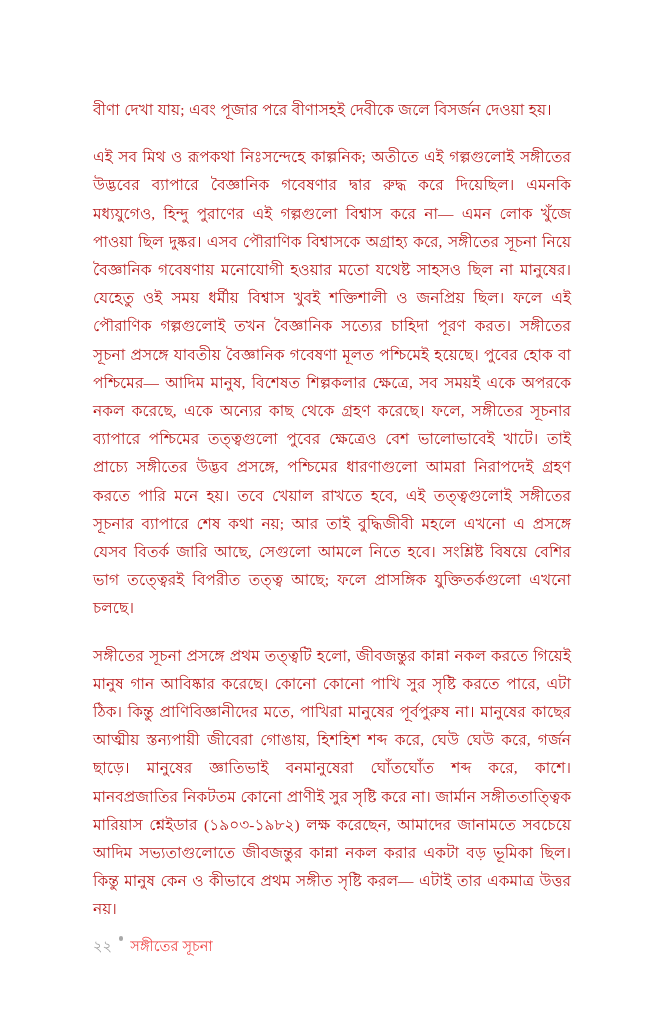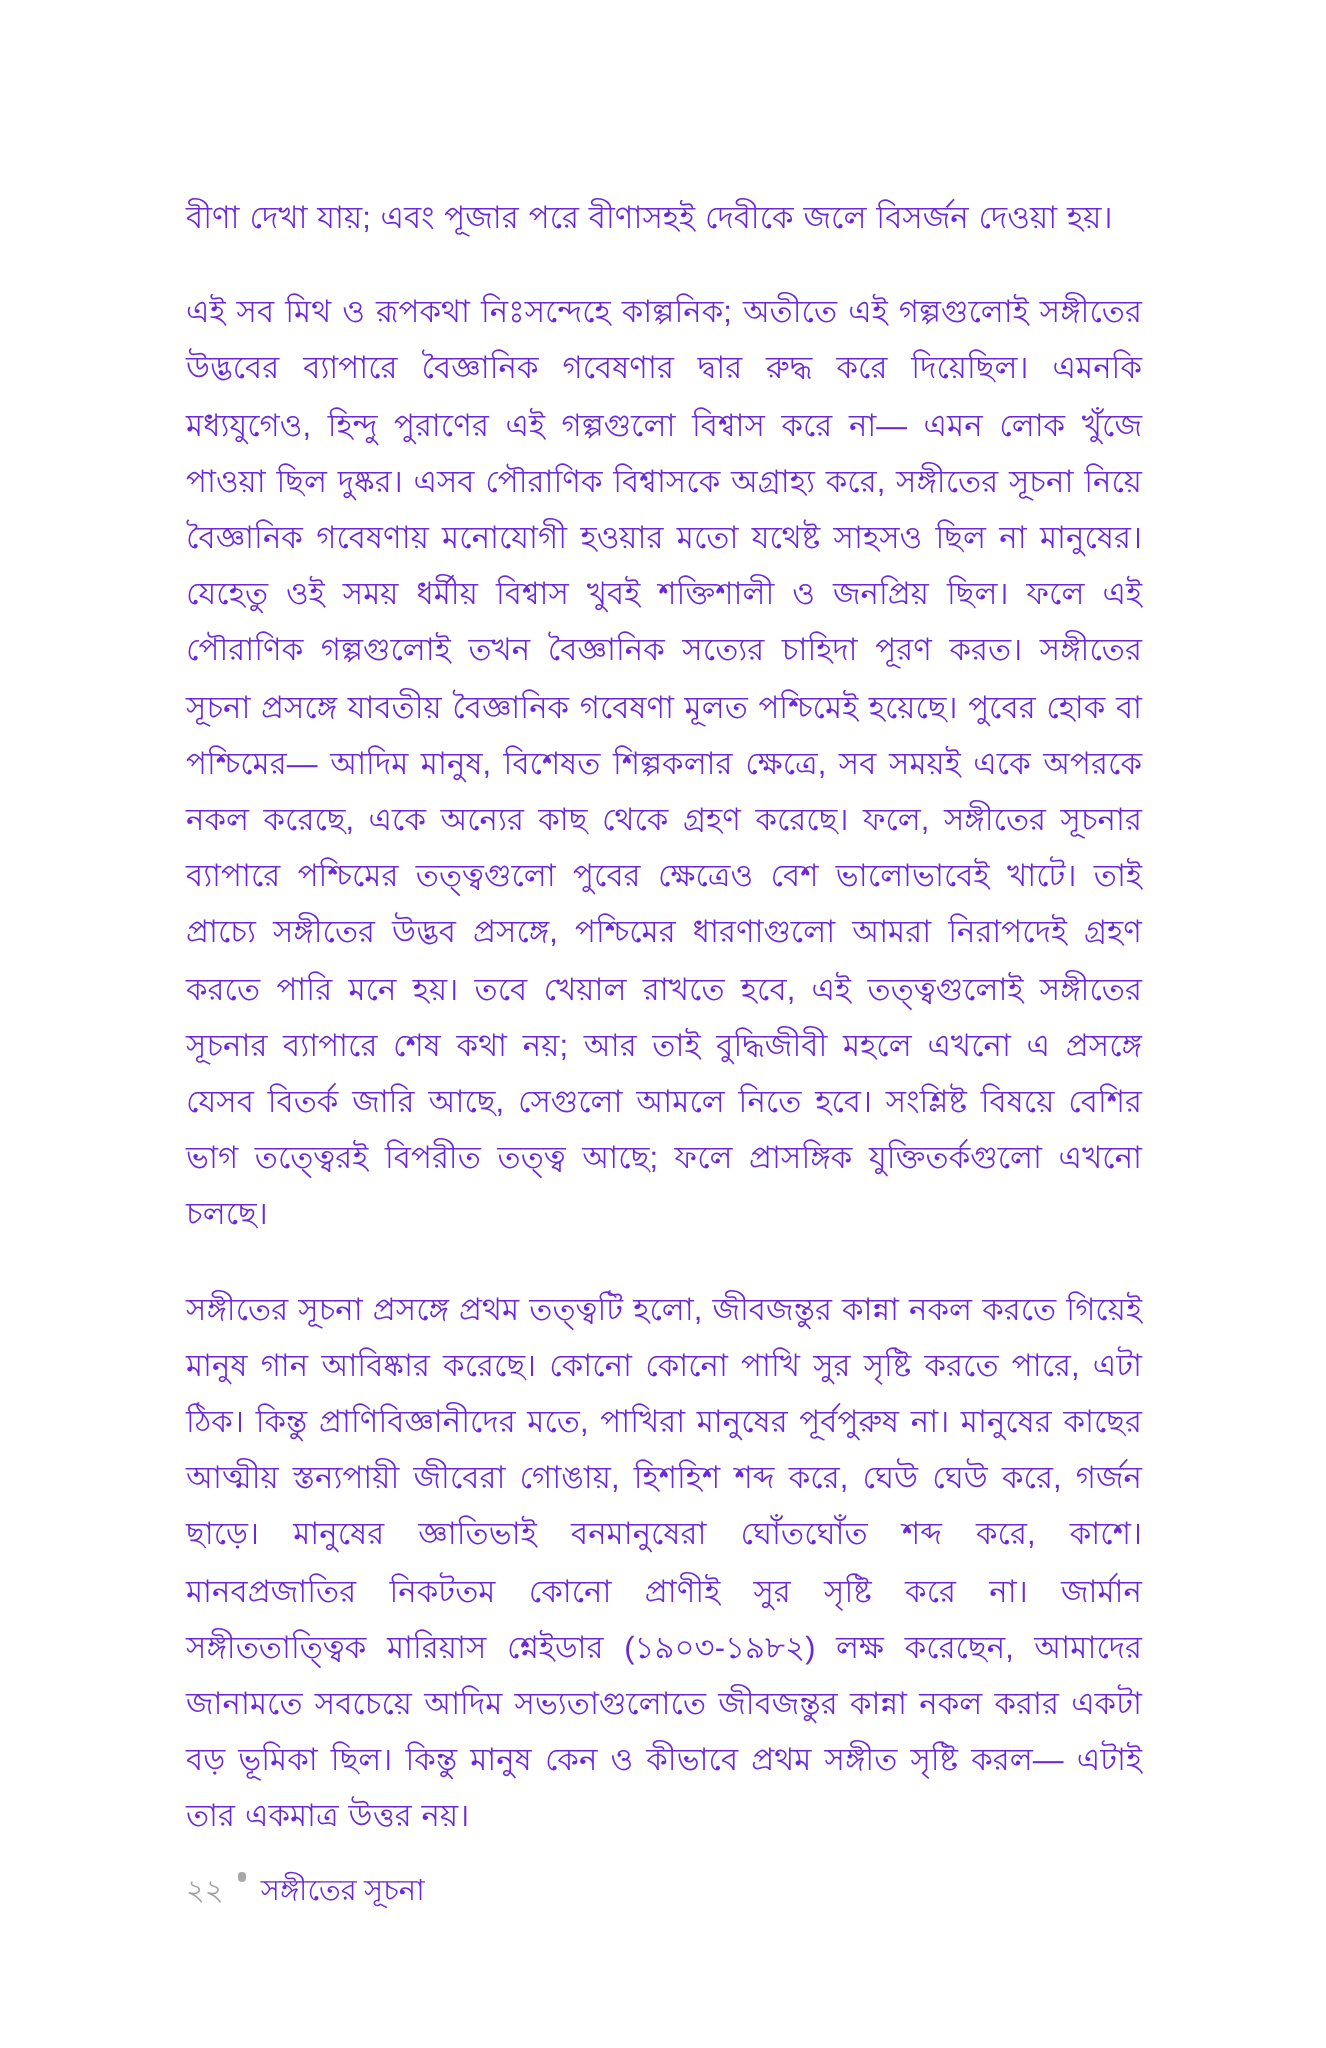--- a/index.html
+++ b/index.html
@@ -28,26 +28,26 @@
     left: 93px;
     top: 96px;
     width: 478px;
   }
 
   .para {
     margin: 0 0 19px 0;
     padding: 0;
     font-size: 15.4px;
     line-height: 28.2px;
-    color: #6d28d9;
+    color: #b91c1c;
     text-align: justify;
     text-justify: inter-word;
     word-spacing: 0.04em;
     letter-spacing: 0.002em;
-    font-family: Liberation Sans, sans-serif;
+    font-family: Liberation Serif, serif;
     -webkit-font-smoothing: antialiased;
   }
 
   .para:last-of-type {
     margin-bottom: 16px;
   }
 
   
   .para-opening {
     margin-bottom: 19px;
@@ -55,41 +55,41 @@
 
   .footer {
     position: absolute;
     left: 93px;
     top: 936px;
     display: flex;
     gap: 7px;
     color: #a0a0a0;
     font-size: 14.5px;
     line-height: 20px;
-    font-family: Liberation Serif, serif;
+    font-family: Liberation Sans, sans-serif;
   }
 
   .footer-page-number {
     color: #a0a0a0;
     white-space: nowrap;
   }
 
   .footer-sep {
     display: inline-block;
     width: 4.5px;
     height: 4.5px;
     border-radius: 50%;
     background: #a8a8a8;
     flex: 0 0 auto;
     position: relative;
     top: 0px;
   }
 
   .footer-chapter-title {
-    color: #6d28d9;
+    color: #ef4444;
     white-space: nowrap;
   }
 </style>
 </head>
 <body>
 
 <div class="page">
 
   <div class="text-column">
 

